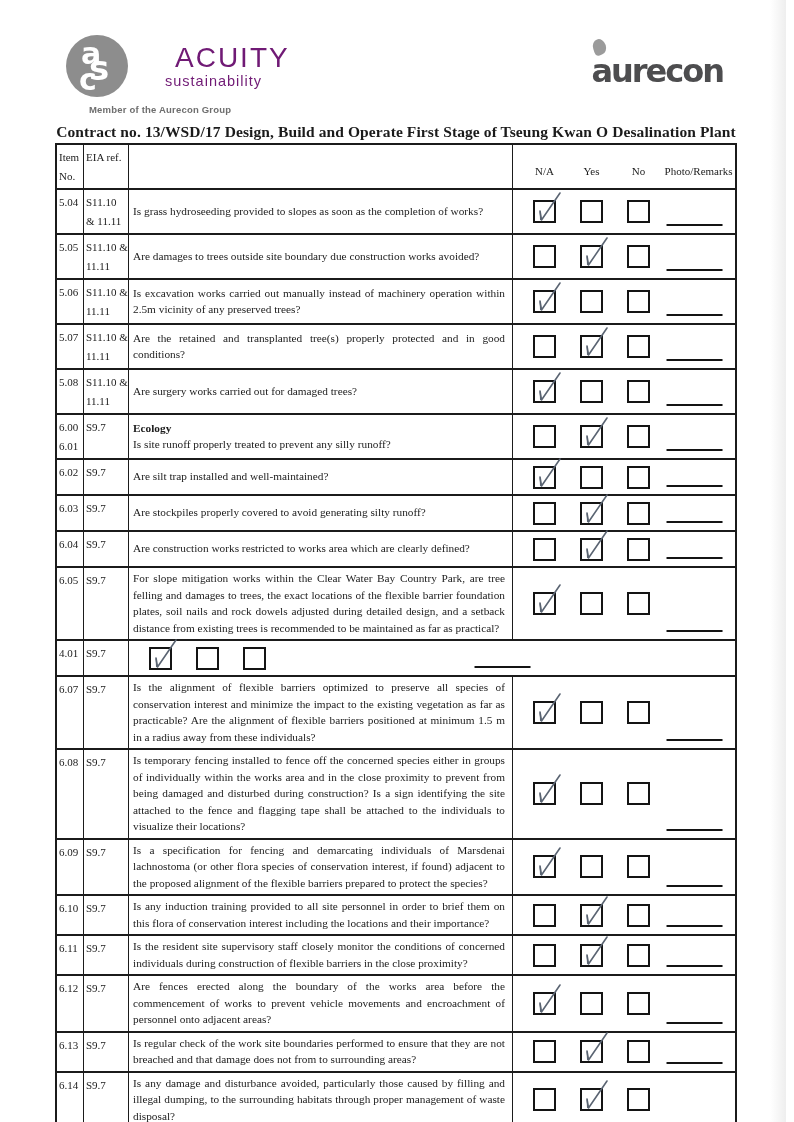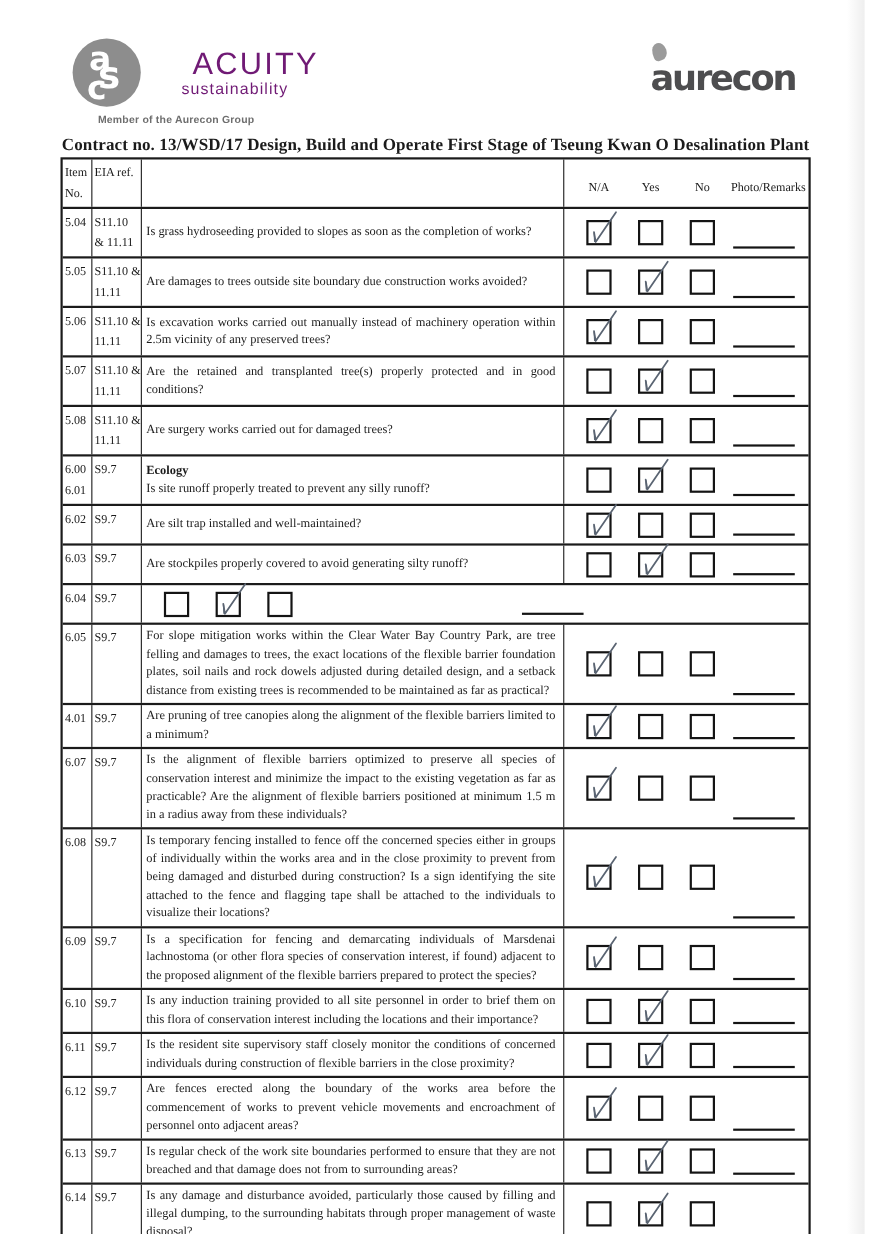--- a/index.html
+++ b/index.html
@@ -328,20 +328,23 @@
             </span>
       <span class="slot-remarks">
               <span class="remark-line"></span>
             </span>
     </div>
   </div>
 
   <div class="trow">
     <div class="cell col-item">6.04</div>
     <div class="cell col-eia">S9.7</div>
+    <div class="cell col-q">
+            <div>Are construction works restricted to works area which are clearly defined?</div>
+          </div>
     <div class="cell col-checks">
       <span class="slot">
               <span class="checkbox"></span>
             </span>
       <span class="slot">
               <span class="checkbox">
                 <svg class="tick" viewBox="0 0 32 36">
                   <path d="M8 22 L9.5 31 L28 4" fill="none" stroke="#5a6472" stroke-width="1.6" stroke-linecap="round" stroke-linejoin="round"></path>
                   <path d="M8.2 23 L8.6 30.5" fill="none" stroke="#5a6472" stroke-width="1.2" stroke-linecap="round"></path>
                 </svg>
@@ -379,23 +382,20 @@
             </span>
       <span class="slot-remarks">
               <span class="remark-line"></span>
             </span>
     </div>
   </div>
 
   <div class="trow">
     <div class="cell col-item">4.01</div>
     <div class="cell col-eia">S9.7</div>
-    <div class="cell col-q">
-            <div>Are pruning of tree canopies along the alignment of the flexible barriers limited to a minimum?</div>
-          </div>
     <div class="cell col-checks">
       <span class="slot">
               <span class="checkbox">
                 <svg class="tick" viewBox="0 0 32 36">
                   <path d="M8 22 L9.5 31 L28 4" fill="none" stroke="#5a6472" stroke-width="1.6" stroke-linecap="round" stroke-linejoin="round"></path>
                   <path d="M8.2 23 L8.6 30.5" fill="none" stroke="#5a6472" stroke-width="1.2" stroke-linecap="round"></path>
                 </svg>
               </span>
             </span>
       <span class="slot">

